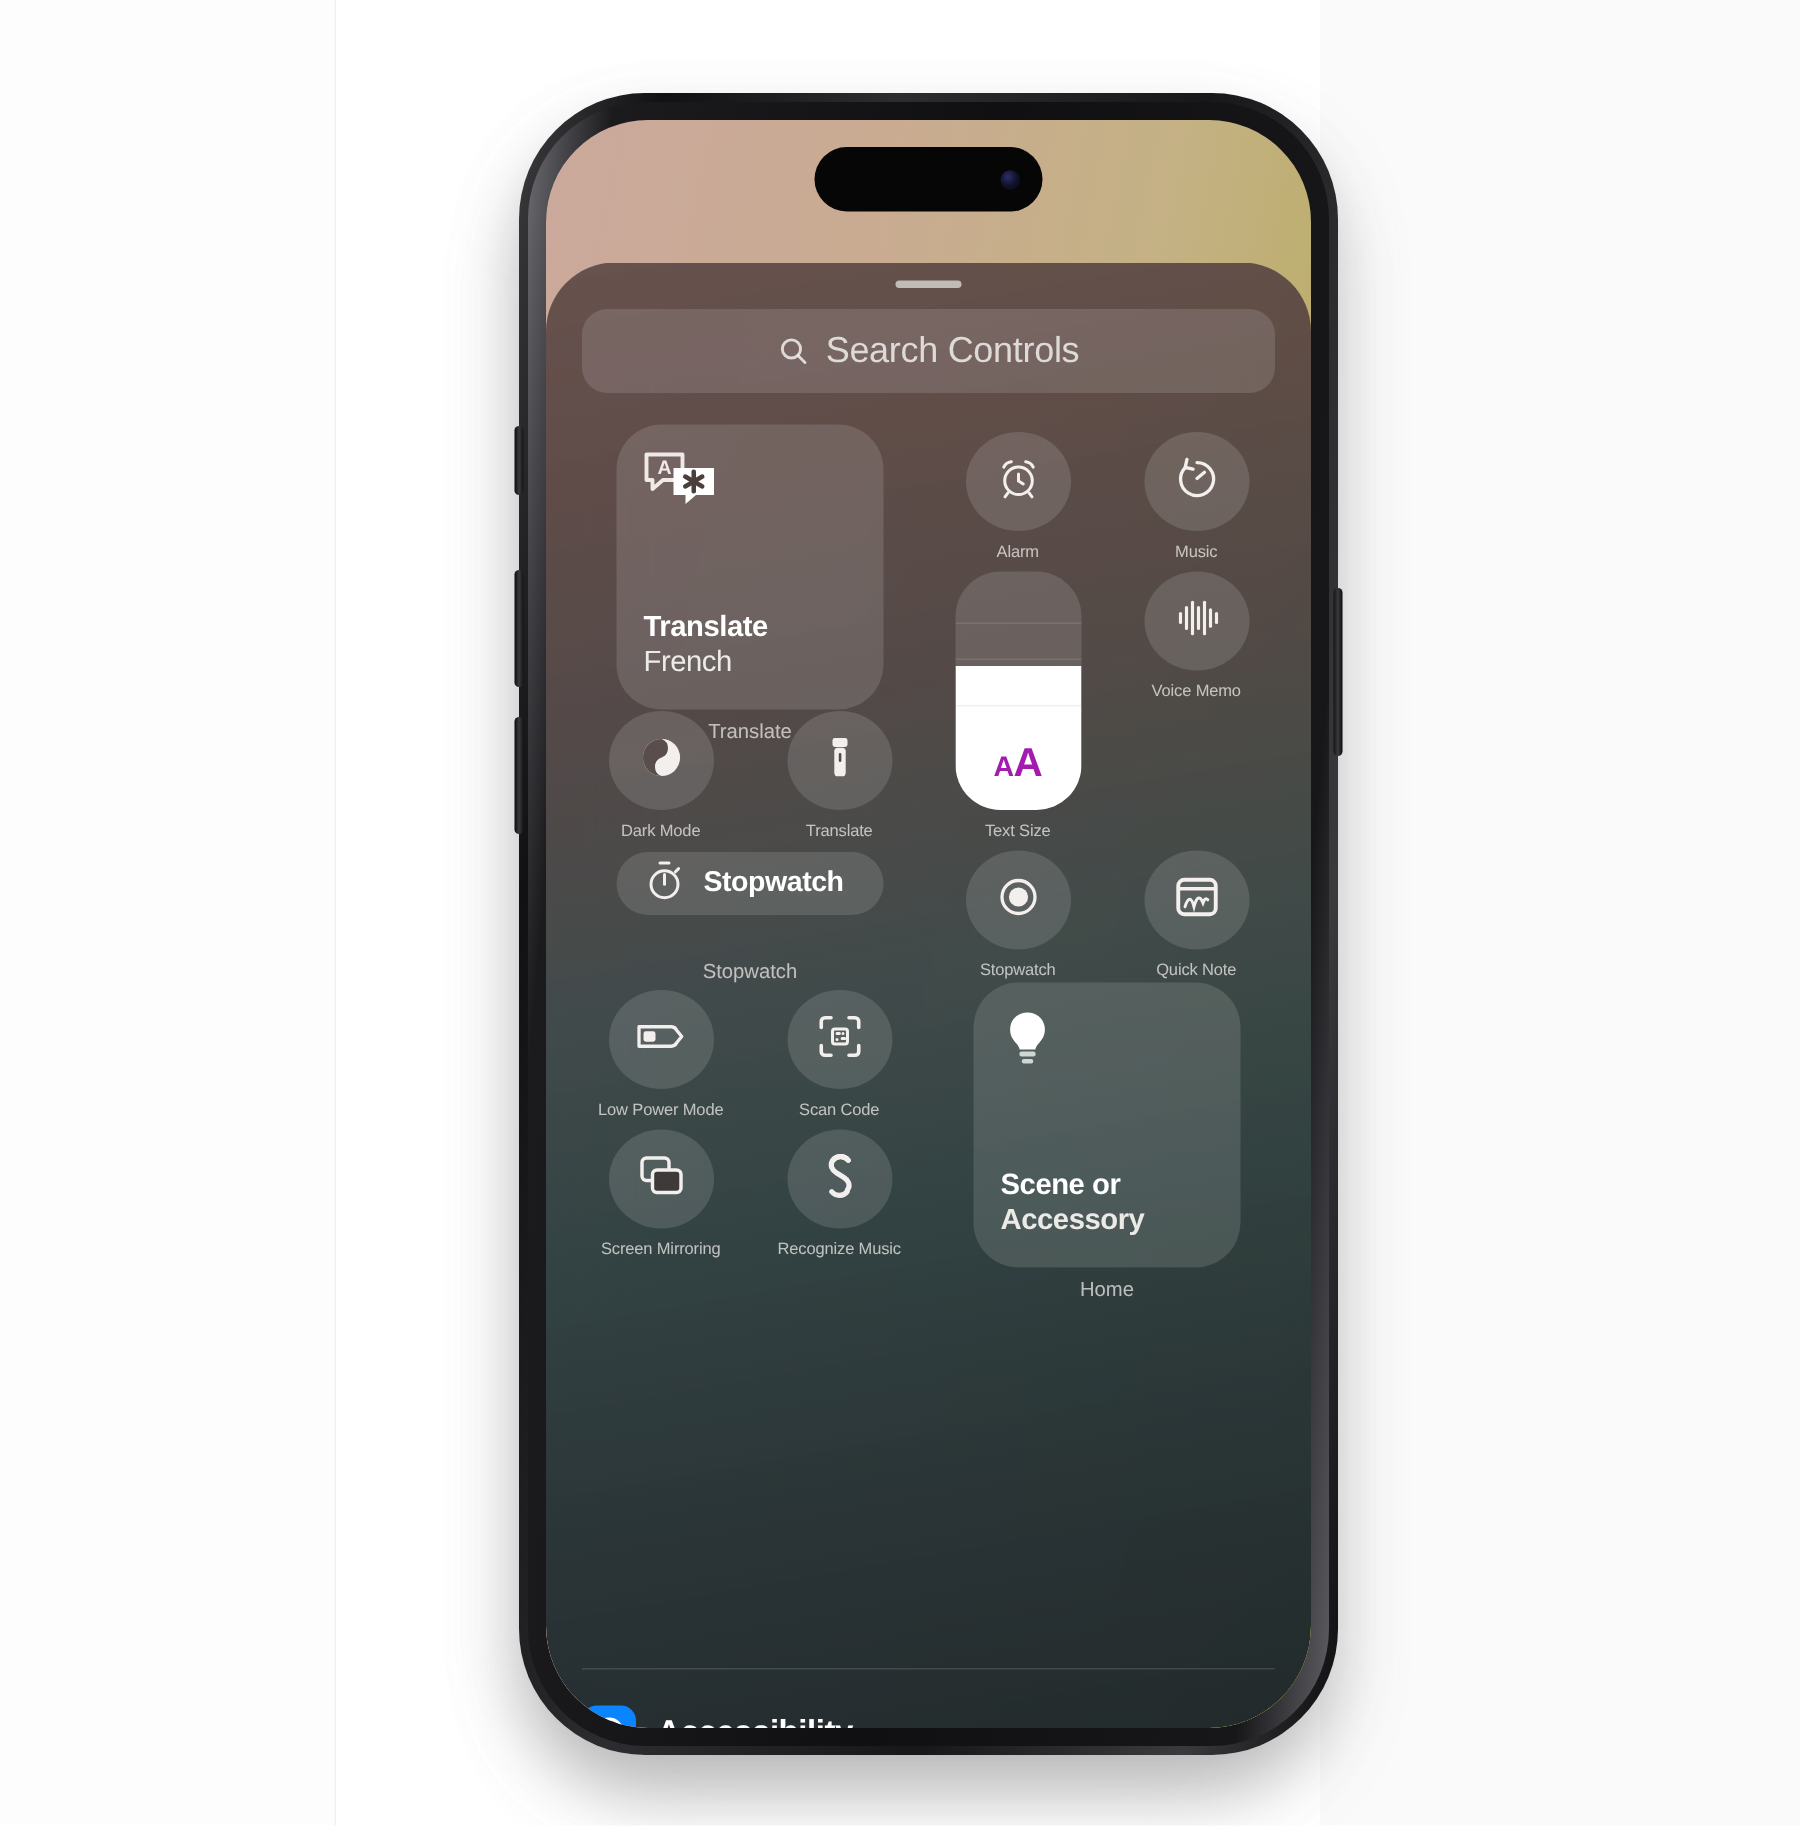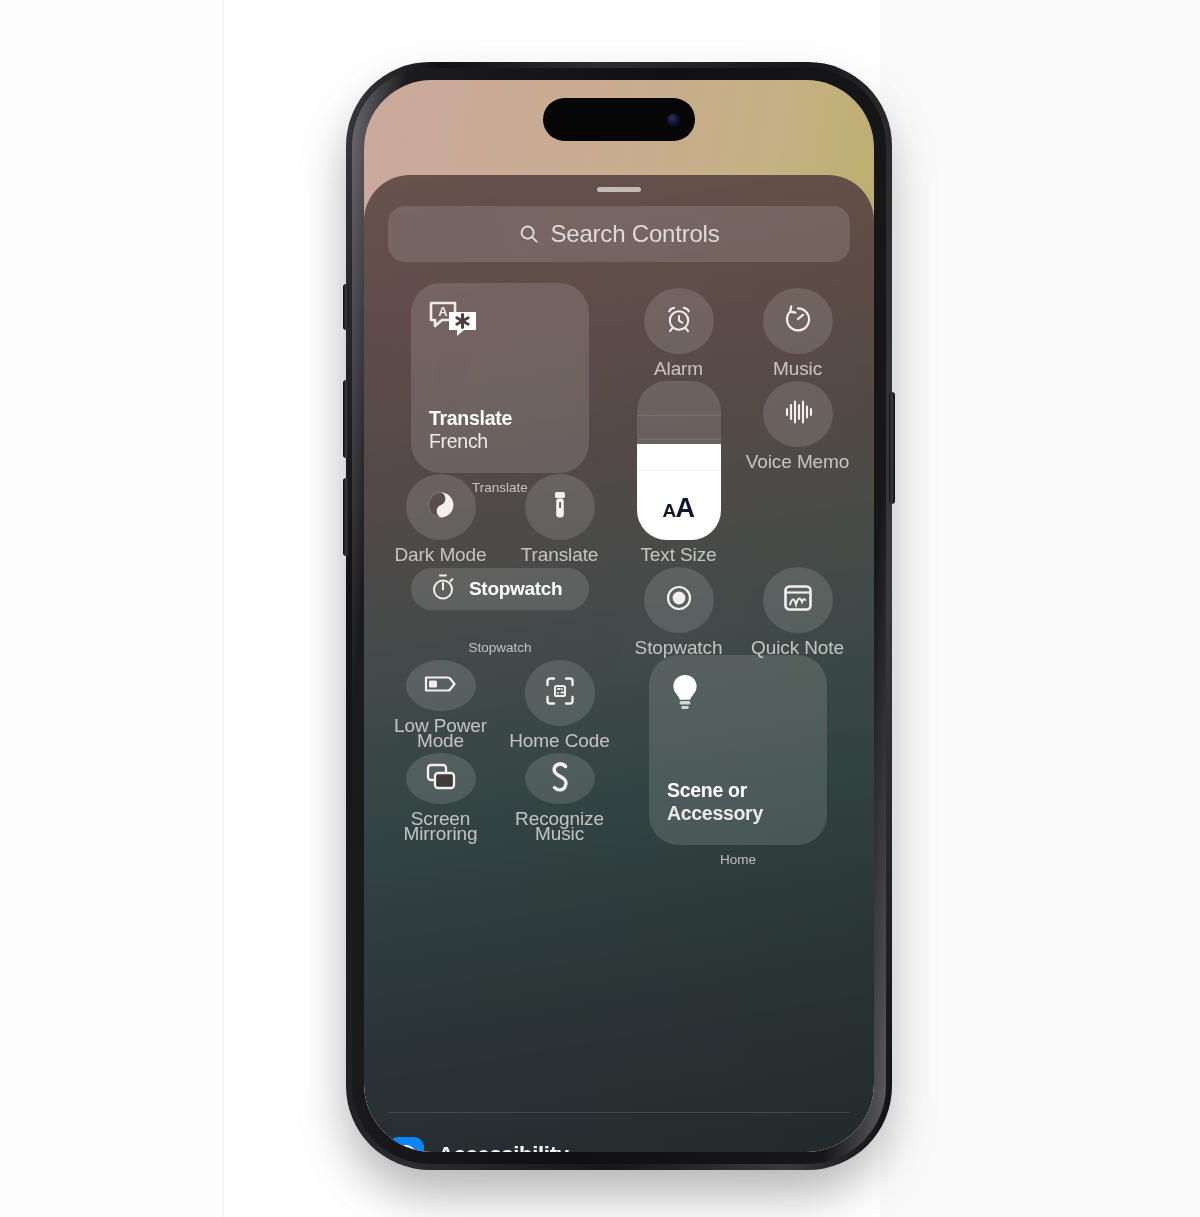--- a/index.html
+++ b/index.html
@@ -127,21 +127,21 @@
   .tile-wide { grid-column: span 2; gap: 23px; }
 
   .ctl-circle {
     width: 70px; height: 70px; border-radius: 50%;
     background: rgba(255,255,255,0.13);
     display: flex; align-items: center; justify-content: center;
     margin-top: 5px;
   }
   .ctl-label {
     margin-top: 7px;
-    font-size: 19px; line-height: 15px; text-align: center;
+    font-size: 11px; line-height: 15px; text-align: center;
     color: rgba(228,226,224,0.80);
     letter-spacing: -0.1px;
   }
 
   
   .big-box {
     width: 178px; height: 190px; border-radius: 30px;
     background: rgba(255,255,255,0.13);
     position: relative; padding: 16px 18px;
   }
@@ -179,21 +179,21 @@
   .slider-fill {
     position: absolute; left: 0; right: 0; bottom: 0; height: 96px;
     background: #ffffff;
   }
   .slider-fill .inner-line {
     position: absolute; left: 0; right: 0; top: 26px; height: 1px;
     background: rgba(0,0,0,0.06);
   }
   .slider-aa {
     position: absolute; left: 0; right: 0; bottom: 16px;
-    text-align: center; color: #0f172a;
+    text-align: center; color: #a21caf;
     font-size: 27px; font-weight: 600; letter-spacing: -0.5px;
   }
   .slider-aa .small { font-size: 19px; }
 
   
   .divider {
     position: absolute; left: 24px; right: 24px; top: 937px;
     height: 1px; background: rgba(255,255,255,0.13);
   }
   .acc-row {
@@ -414,21 +414,21 @@
                 <svg width="30" height="30" viewBox="0 0 30 30" fill="none" stroke="#f2efed" stroke-width="2.4" stroke-linecap="round">
                   <path d="M2.5 9V5a2.5 2.5 0 0 1 2.5-2.5h4"></path>
                   <path d="M27.5 9V5A2.5 2.5 0 0 0 25 2.5h-4"></path>
                   <path d="M2.5 21v4A2.5 2.5 0 0 0 5 27.5h4"></path>
                   <path d="M27.5 21v4a2.5 2.5 0 0 1-2.5 2.5h-4"></path>
                   <rect x="10" y="10" width="10" height="10" rx="1.6" stroke-width="2"></rect>
                   <path d="M13 13h1.6M17 13h0.01M13 17h0.01M16.4 16.4h1.8" stroke-width="2"></path>
                 </svg>
               </span>
             </div>
-            <div class="ctl-label">Home Code</div>
+            <div class="ctl-label">Scan Code</div>
           </div>
 
           <div class="cell tile-big">
             <div class="big-box">
               <span class="bb-icon">
                 <svg width="38" height="48" viewBox="0 0 38 48">
                   <path d="M19 4c-6.6 0-11.6 5-11.6 11.3 0 4.4 2.2 7 4.2 9.4 1.2 1.4 1.9 2.6 2.2 4h10.4c0.3-1.4 1-2.6 2.2-4 2-2.4 4.2-5 4.2-9.4C30.6 9 25.6 4 19 4z" fill="#ffffff"></path>
                   <rect x="13.6" y="30" width="10.8" height="3.4" rx="1.5" fill="#cfd6d4"></rect>
                   <rect x="15.2" y="35" width="7.6" height="3" rx="1.4" fill="#cfd6d4"></rect>
                 </svg>

